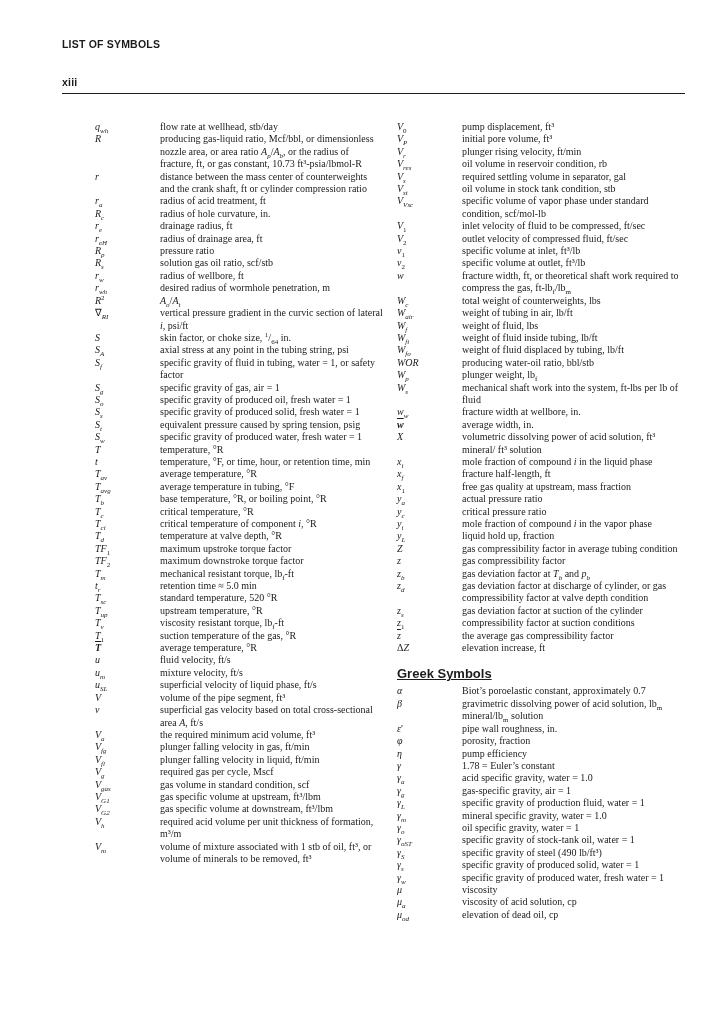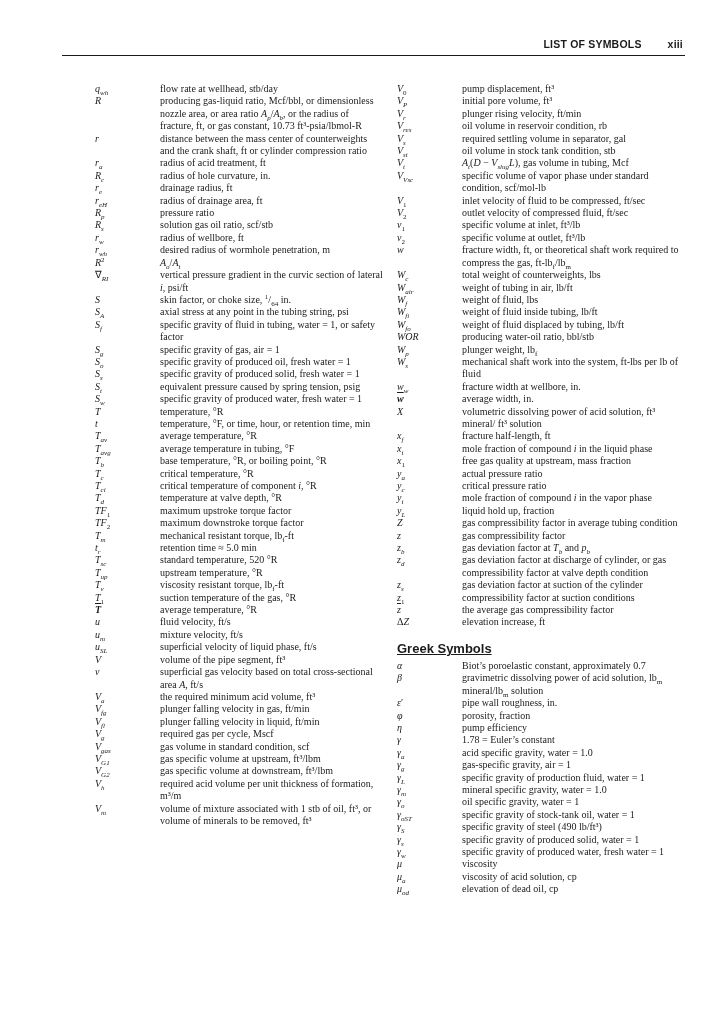--- a/index.html
+++ b/index.html
@@ -13,21 +13,21 @@
     width: 725px; height: 1024px;
     box-sizing: border-box;
     padding: 38px 40px 0 62px;
     color: #1b1b1b;
     font-size: 10px;
   }
   .page-header {
     display: flex; justify-content: flex-end; align-items: baseline;
     gap: 26px; padding-right: 2px;
     font-family: "Liberation Sans", sans-serif;
-    font-weight: bold; font-size: 10.5px; letter-spacing: .2px;
+    font-weight: bold; font-size: 10.5px; letter-spacing: .2px; flex-direction: column;
   }
   .rule { height: 1px; background: #1b1b1b; margin-top: 5px; }
   .columns { display: flex; gap: 14px; margin-top: 27px; margin-left: 33px; }
   .col { width: 291px; }
   .entry { display: flex; line-height: 12.4px; }
   .sym { width: 65px; flex-shrink: 0; }
   .def { flex: 1; }
   sub, sup { font-size: 0.7em; line-height: 0; }
   .ov { text-decoration: overline; }
   .greek-heading {
@@ -280,24 +280,20 @@
   </div>
           <div class="entry">
     <span class="sym"><i>V<sub>s</sub></i></span>
     <span class="def">required settling volume in separator, gal</span>
   </div>
           <div class="entry">
     <span class="sym"><i>V<sub>st</sub></i></span>
     <span class="def">oil volume in stock tank condition, stb</span>
   </div>
           <div class="entry">
-    <span class="sym"><i>V<sub>t</sub></i></span>
-    <span class="def"><i>A<sub>t</sub></i>(<i>D</i> − <i>V<sub>slug</sub>L</i>), gas volume in tubing, Mcf</span>
-  </div>
-          <div class="entry">
     <span class="sym"><i>V<sub>Vsc</sub></i></span>
     <span class="def">specific volume of vapor phase under standard condition, scf/mol-lb</span>
   </div>
           <div class="entry">
     <span class="sym"><i>V</i><sub>1</sub></span>
     <span class="def">inlet velocity of fluid to be compressed, ft/sec</span>
   </div>
           <div class="entry">
     <span class="sym"><i>V</i><sub>2</sub></span>
     <span class="def">outlet velocity of compressed fluid, ft/sec</span>
@@ -352,26 +348,26 @@
   </div>
           <div class="entry">
     <span class="sym"><b><i><span class="ov">w</span></i></b></span>
     <span class="def">average width, in.</span>
   </div>
           <div class="entry">
     <span class="sym"><i>X</i></span>
     <span class="def">volumetric dissolving power of acid solution, ft³ mineral/ ft³ solution</span>
   </div>
           <div class="entry">
+    <span class="sym"><i>x<sub>i</sub></i></span>
+    <span class="def">mole fraction of compound <i>i</i> in the liquid phase</span>
+  </div>
+          <div class="entry">
     <span class="sym"><i>x<sub>f</sub></i></span>
     <span class="def">fracture half-length, ft</span>
-  </div>
-          <div class="entry">
-    <span class="sym"><i>x<sub>i</sub></i></span>
-    <span class="def">mole fraction of compound <i>i</i> in the liquid phase</span>
   </div>
           <div class="entry">
     <span class="sym"><i>x</i><sub>1</sub></span>
     <span class="def">free gas quality at upstream, mass fraction</span>
   </div>
           <div class="entry">
     <span class="sym"><i>y<sub>a</sub></i></span>
     <span class="def">actual pressure ratio</span>
   </div>
           <div class="entry">

